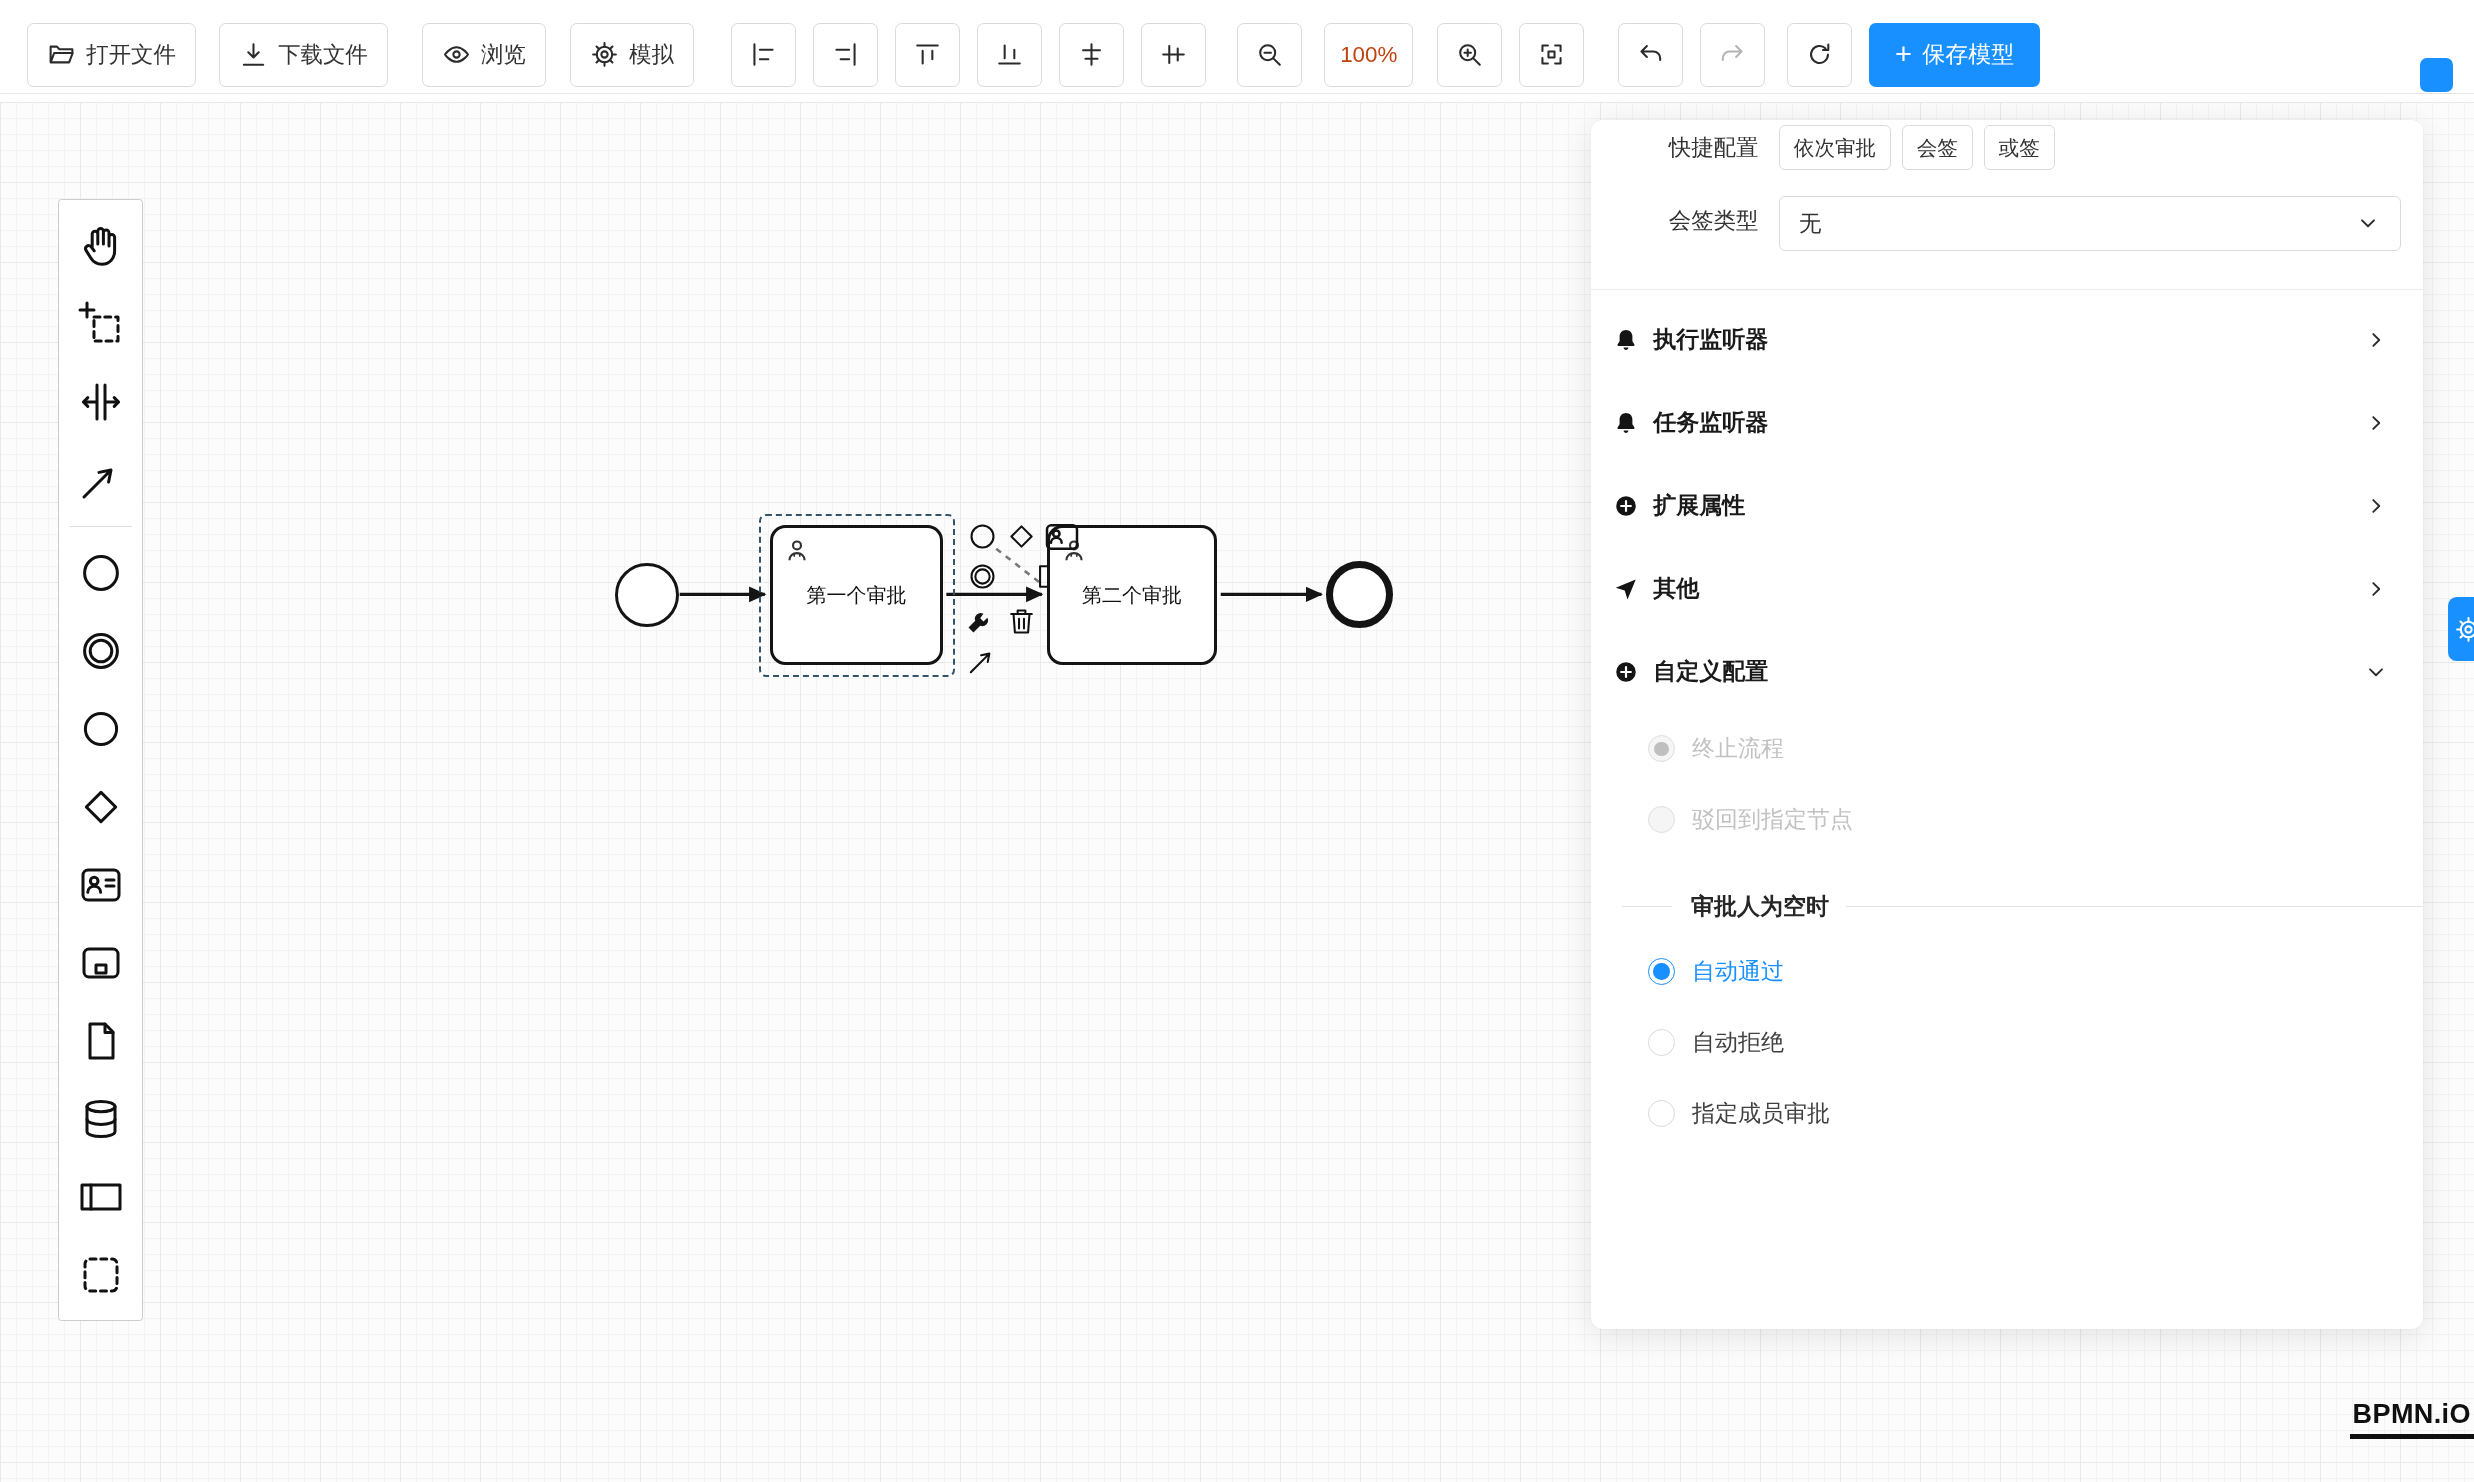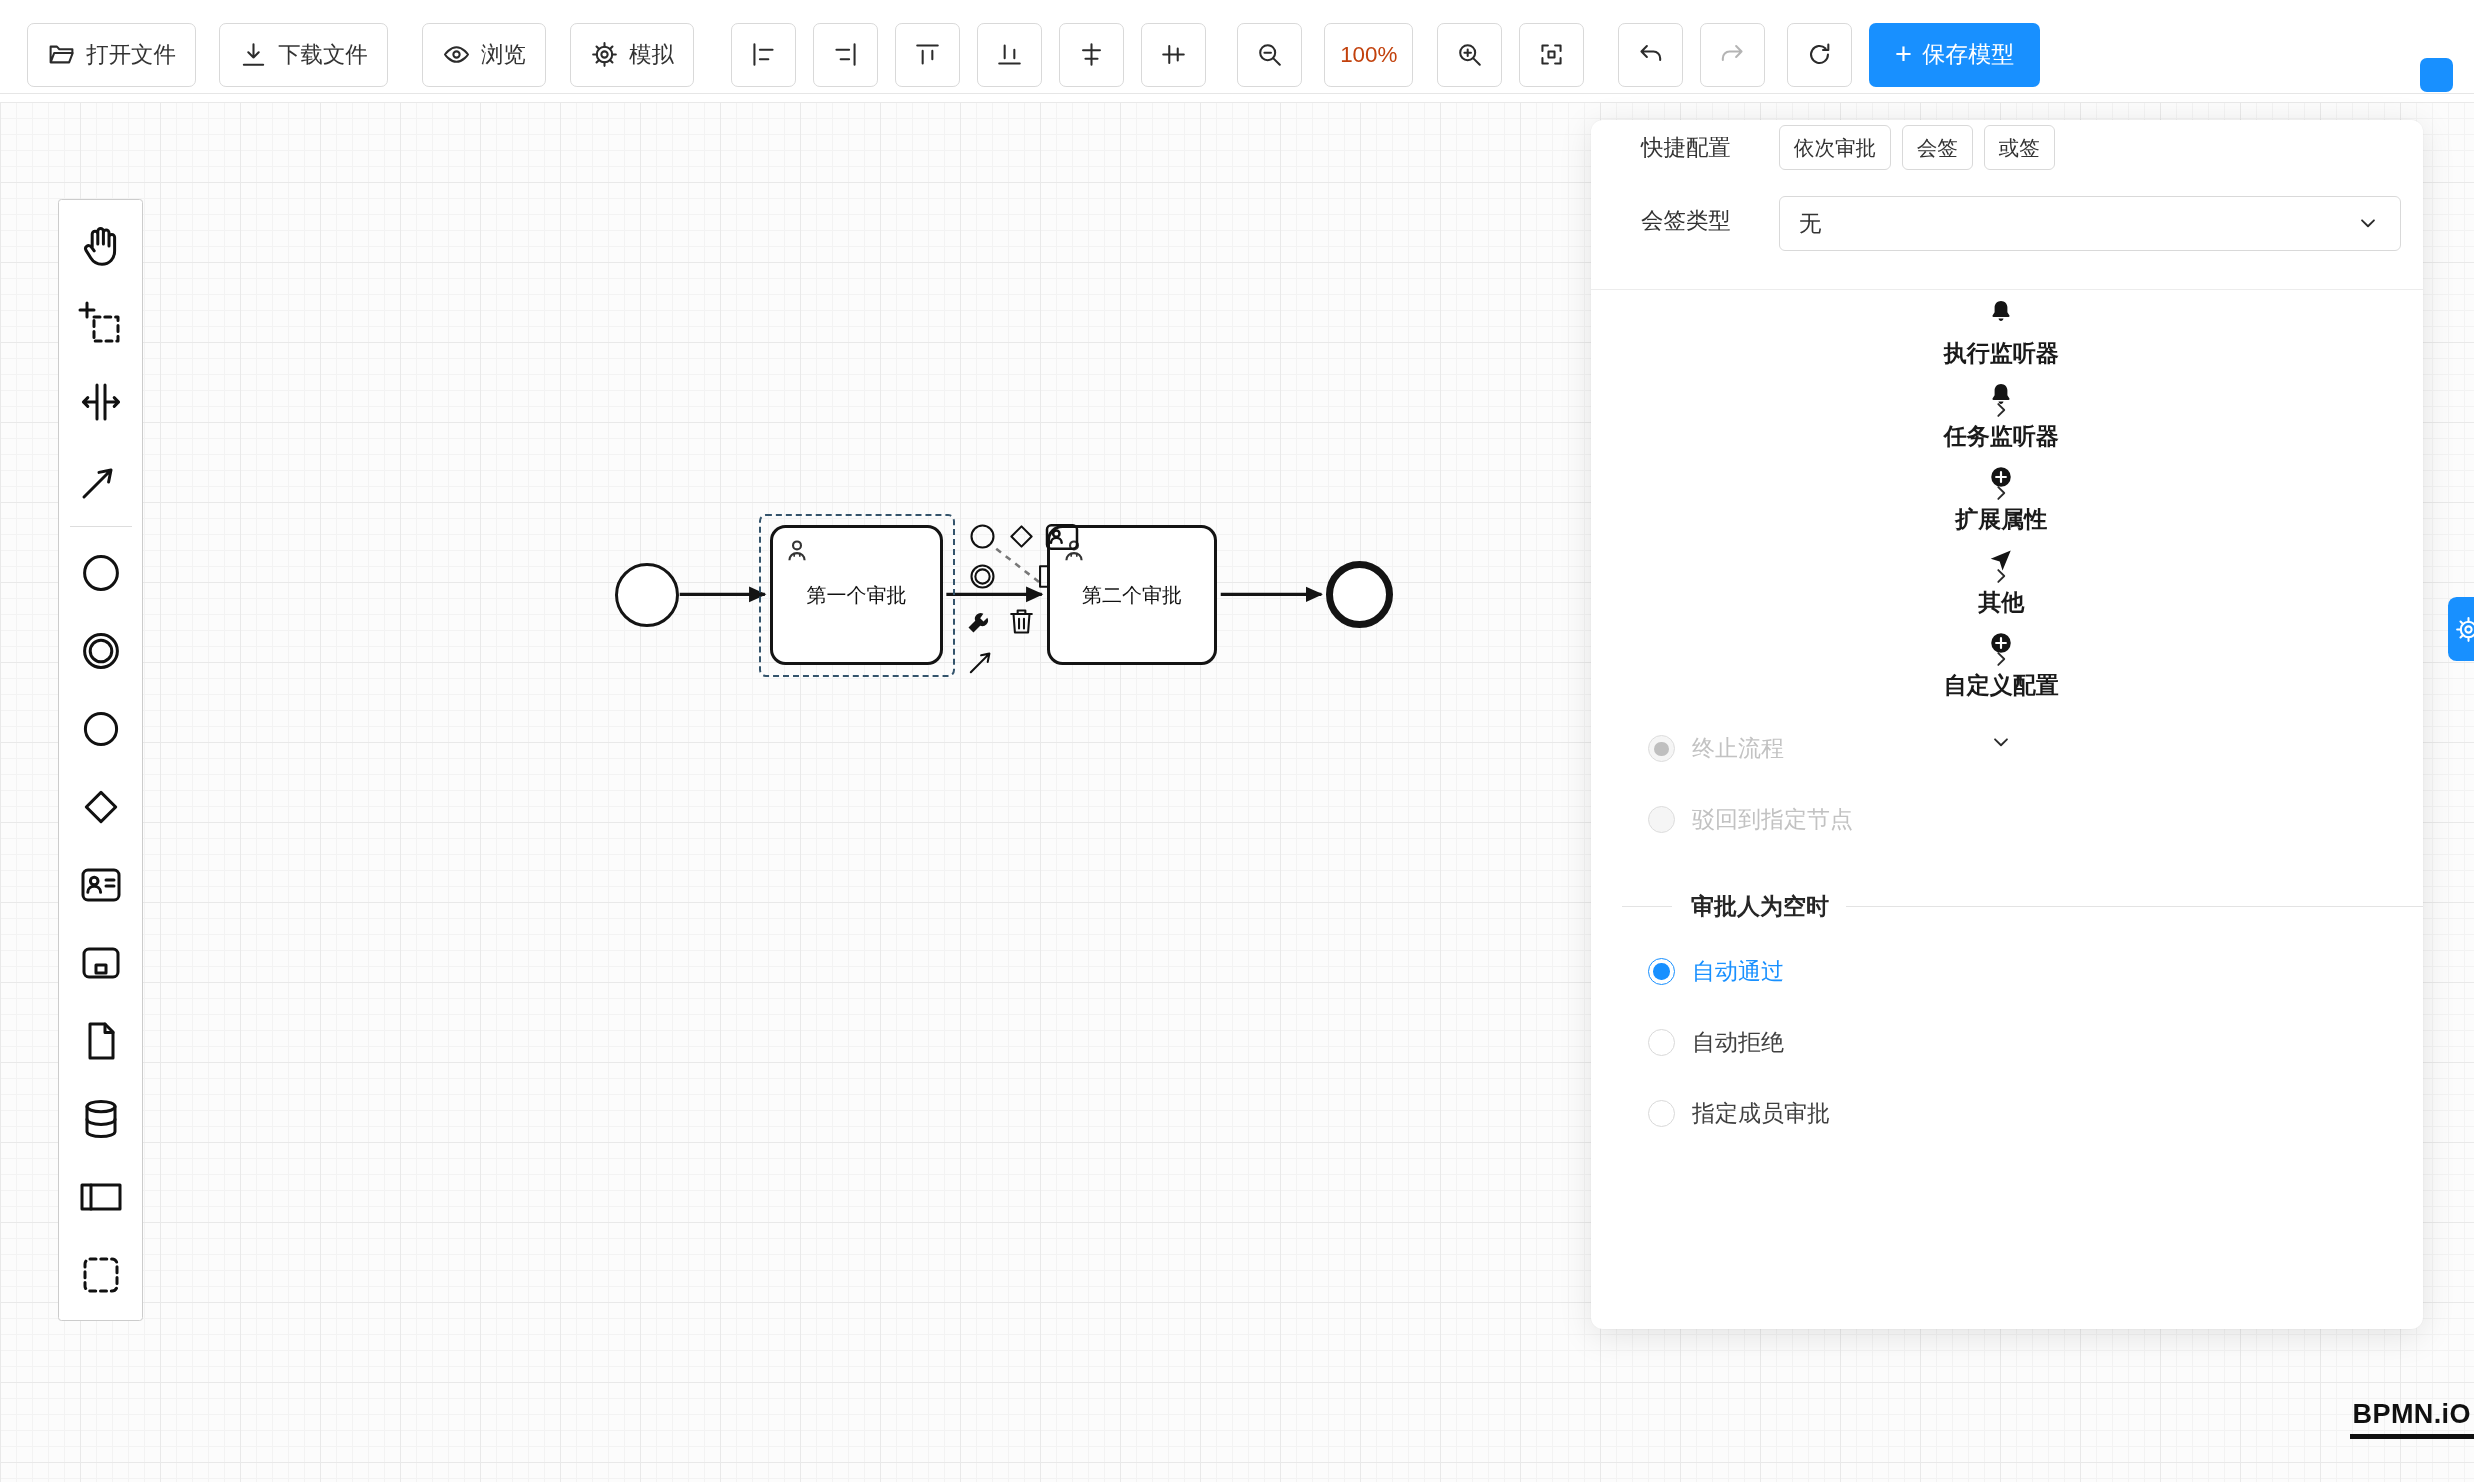--- a/index.html
+++ b/index.html
@@ -53,26 +53,26 @@
   .cp-i svg{width:100%;height:100%;}
 
   
   .props{position:absolute;left:1591px;top:120px;width:832px;height:1209px;background:#fff;border-radius:12px;box-shadow:0 6.9px 34px rgba(0,0,0,.10),0 0 0 0.9px rgba(0,0,0,.02);z-index:30;overflow:hidden;}
   .ph{display:flex;align-items:center;gap:12px;padding:26px 34px 19px 22.4px;font-size:25px;font-weight:bold;color:#1f1f1f;}
   .sp{flex:1;}
   .ph svg.t-ic{width:27.5px;height:27.5px;}
   .chev{width:26px;height:26px;flex:none;}
   .form-row{display:flex;align-items:center;margin:12px 22.4px 0 22.4px;}
   .form-row.first{margin-top:5.2px;}
-  .form-label{width:145px;text-align:center;font-size:22.4px;color:#333;margin-right:20.6px;flex:none;}
+  .form-label{width:145px;text-align:right;font-size:22.4px;color:#333;margin-right:20.6px;flex:none;}
   .btn-set{display:flex;gap:11px;}
   .chip{height:45px;display:flex;align-items:center;padding:0 13.8px;border:0.9px solid #d9d9d9;border-radius:6px;background:#fff;font-size:20.6px;color:#333;cursor:pointer;}
   .select{flex:1;height:55px;margin:13.8px 0 6.9px 0;border:0.9px solid #d9d9d9;border-radius:6px;display:flex;align-items:center;padding:0 19px;font-size:22.4px;color:#333;cursor:pointer;}
   .hr{height:0.9px;background:#ececec;margin:31px 0 8.6px;}
-  .c-row{display:flex;align-items:center;gap:13.8px;padding:0 34px 0 22.4px;height:83px;font-size:23px;font-weight:bold;color:#1a1a1a;cursor:pointer;flex-direction:column;}
+  .c-row{display:flex;align-items:center;gap:13.8px;padding:0 34px 0 22.4px;height:83px;font-size:23px;font-weight:bold;color:#1a1a1a;cursor:pointer;}
   .c-row svg.r-ic{width:26px;height:26px;flex:none;}
   .dvt{display:flex;align-items:center;margin:36px 0 13.8px;padding-left:31px;}
   .dt-line{height:0.9px;background:#e3e3e3;}
   .dt-short{width:50px;margin-right:19px;flex:none;}
   .dt-long{flex:1;margin-left:17px;}
   .dt-text{font-size:23px;font-weight:bold;color:#262626;white-space:nowrap;}
   .radio-row{display:flex;align-items:center;gap:17px;padding-left:57px;height:71px;font-size:23px;color:#404040;cursor:pointer;}
   .rdot{width:27px;height:27px;border-radius:50%;border:1.7px solid #d9d9d9;background:#fff;position:relative;flex:none;}
   .r-blue{color:#1890ff;}
   .r-blue .rdot{border-color:#1890ff;}

